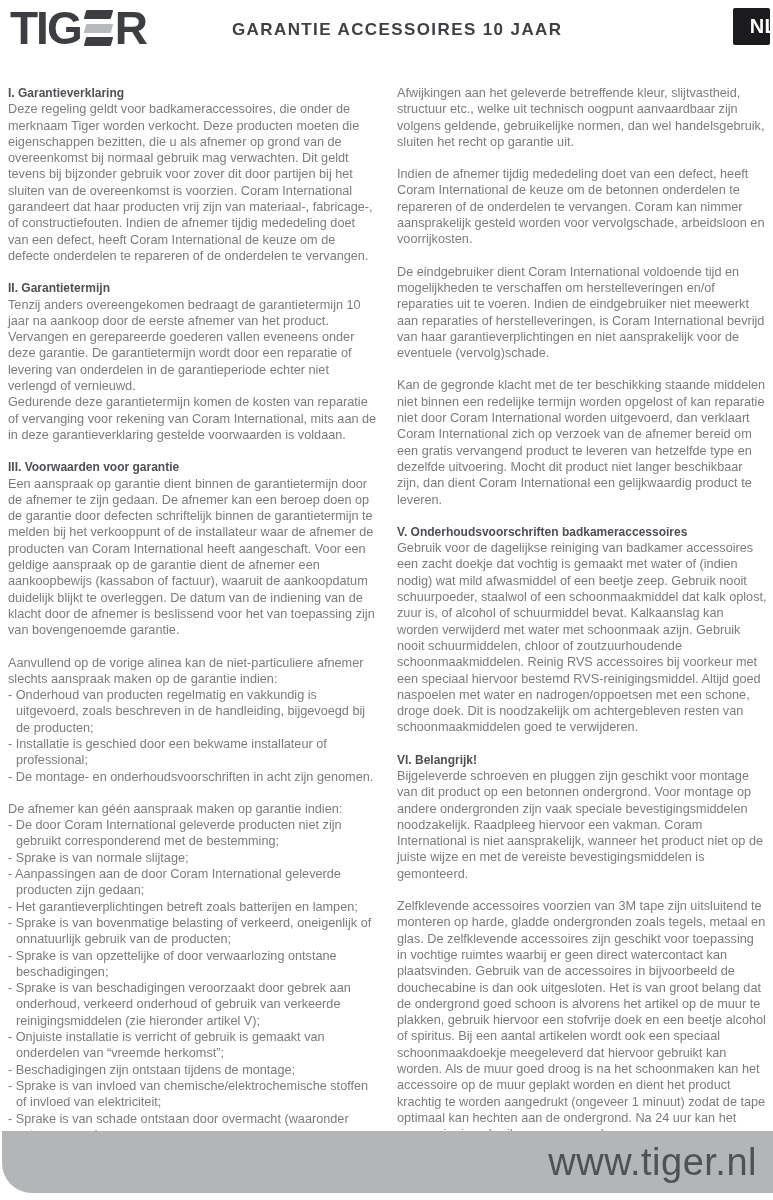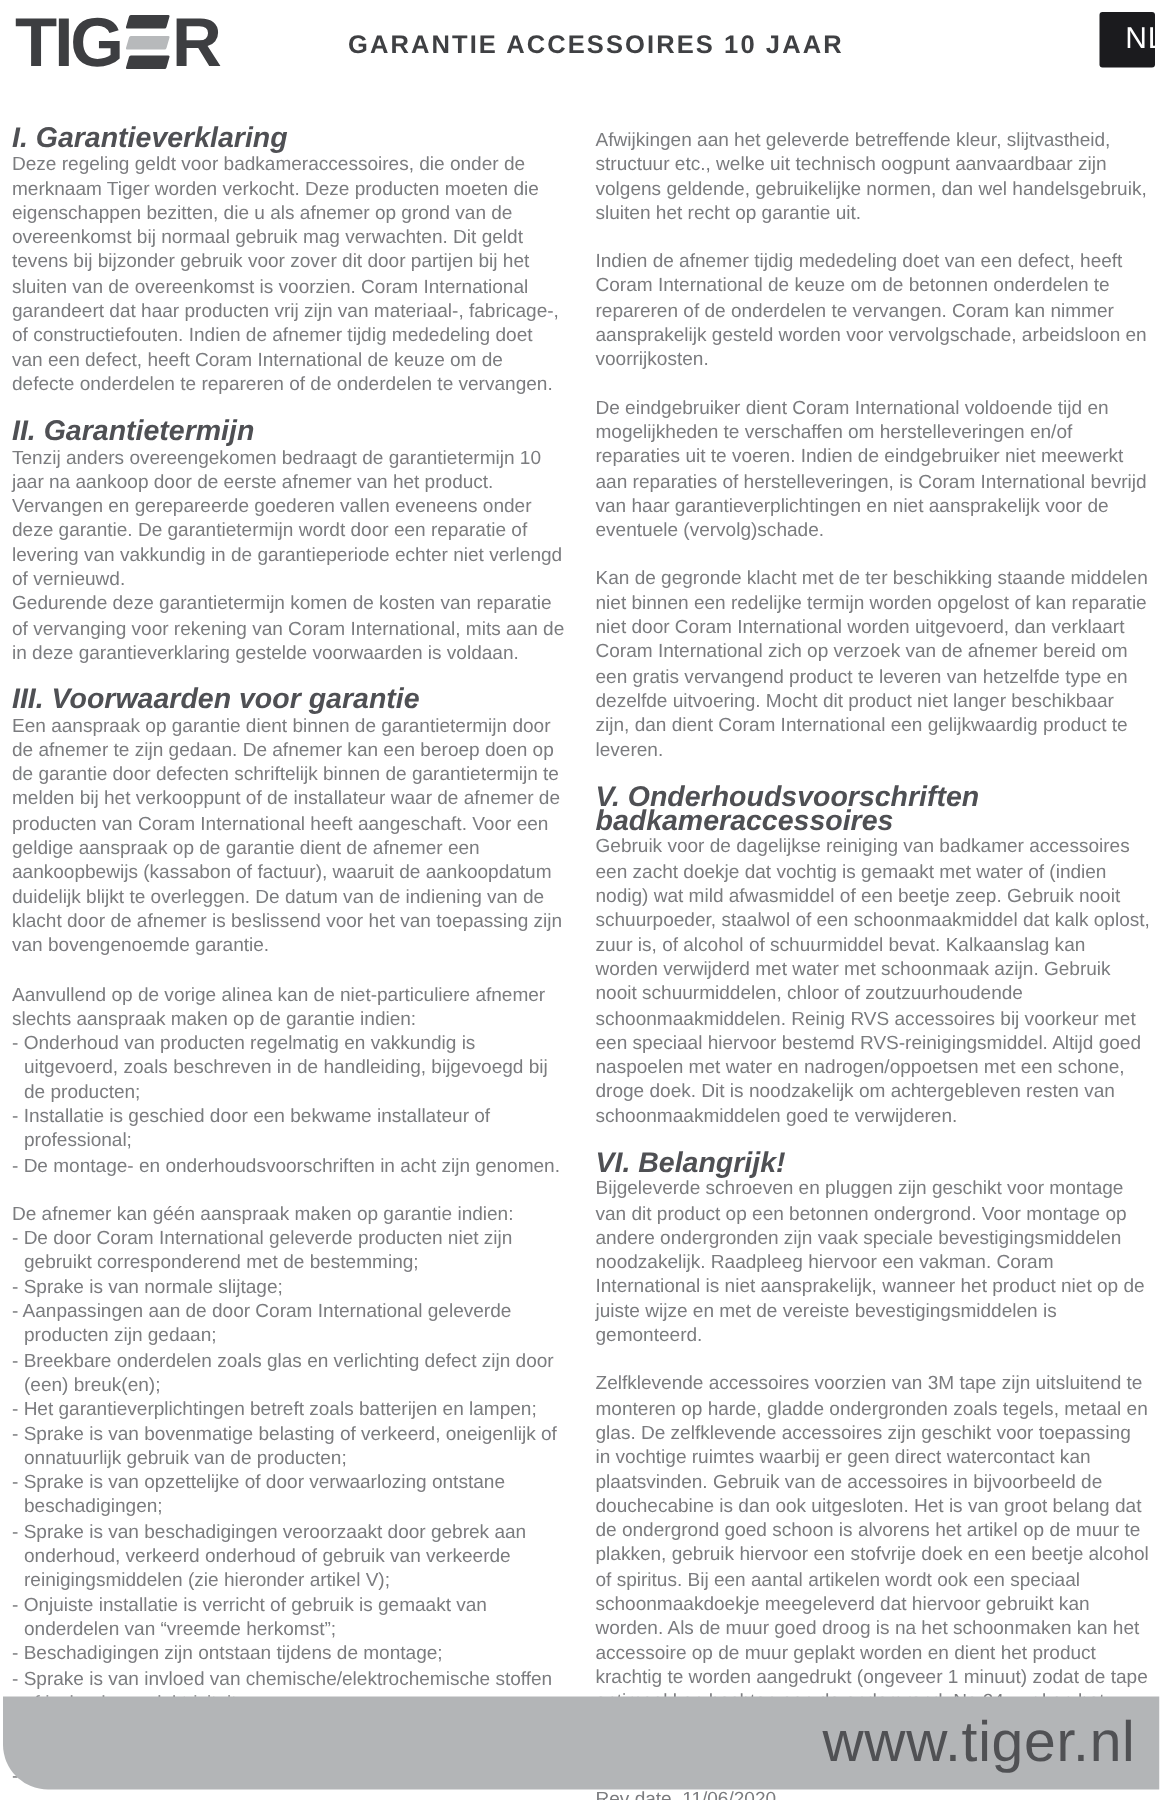--- a/index.html
+++ b/index.html
@@ -30,33 +30,33 @@
   .logo-e .bar.light{background:var(--logo-gray);}
 
   .doc-title{
     position:absolute;left:200px;top:20px;
     font-size:17px;font-weight:bold;letter-spacing:1.4px;color:#3f4043;margin-left:32px;
   }
   .lang-badge{
     position:absolute;right:3px;top:8px;width:37px;height:37px;
     background:var(--badge-bg);color:var(--badge-text);
     display:flex;align-items:center;justify-content:center;
-    font-weight:normal;font-size:20px;letter-spacing:0.5px;border-radius:2px;padding-left:24px;
+    font-weight:bold;font-size:20px;letter-spacing:0.5px;border-radius:2px;padding-left:24px;
   }
 
   
   .columns{
     position:absolute;top:85px;left:8px;width:759px;
     display:flex;gap:19px;
     color:var(--text-body);
     font-size:12.7px;line-height:16.3px;
   }
   .col{flex:1 1 0;min-width:0;}
   section{margin-bottom:16px;}
-  .h{font-size:19px;line-height:16.3px;font-weight:bold;color:var(--text-heading);font-style:italic;}
+  .h{font-size:12px;line-height:16.3px;font-weight:bold;color:var(--text-heading);}
   .p{margin:0;}
   .gap{height:16px;}
   .list .li{padding-left:8px;text-indent:-8px;}
 
   
   .footer-bar{
     position:absolute;left:2px;right:0;top:1131px;height:62px;
     background:var(--footer-bar);
     border-bottom-left-radius:30px;
     display:flex;align-items:center;justify-content:flex-end;
@@ -87,40 +87,39 @@
 
   <div class="columns">
     <div class="col">
         <section>
           <div class="h">I. Garantieverklaring</div>
           <p class="p">Deze regeling geldt voor badkameraccessoires, die onder de merknaam Tiger worden verkocht. Deze producten moeten die eigenschappen bezitten, die u als afnemer op grond van de overeenkomst bij normaal gebruik mag verwachten. Dit geldt tevens bij bijzonder gebruik voor zover dit door partijen bij het sluiten van de overeenkomst is voorzien. Coram International garandeert dat haar producten vrij zijn van materiaal-, fabricage-, of constructiefouten. Indien de afnemer tijdig mededeling doet van een defect, heeft Coram International de keuze om de defecte onderdelen te repareren of de onderdelen te vervangen.</p>
         </section>
         <section>
           <div class="h">II. Garantietermijn</div>
           <p class="p">Tenzij anders overeengekomen bedraagt de garantietermijn 10 jaar na aankoop door de eerste afnemer van het product.</p>
-          <p class="p">Vervangen en gerepareerde goederen vallen eveneens onder deze garantie. De garantietermijn wordt door een reparatie of levering van vakkundig in de garantieperiode echter niet verlengd of vernieuwd.</p>
+          <p class="p">Vervangen en gerepareerde goederen vallen eveneens onder deze garantie. De garantietermijn wordt door een reparatie of levering van onderdelen in de garantieperiode echter niet verlengd of vernieuwd.</p>
           <p class="p">Gedurende deze garantietermijn komen de kosten van reparatie of vervanging voor rekening van Coram International, mits aan de in deze garantieverklaring gestelde voorwaarden is voldaan.</p>
         </section>
         <section>
           <div class="h">III. Voorwaarden voor garantie</div>
           <p class="p">Een aanspraak op garantie dient binnen de garantietermijn door de afnemer te zijn gedaan. De afnemer kan een beroep doen op de garantie door defecten schriftelijk binnen de garantietermijn te melden bij het verkooppunt of de installateur waar de afnemer de producten van Coram International heeft aangeschaft. Voor een geldige aanspraak op de garantie dient de afnemer een aankoopbewijs (kassabon of factuur), waaruit de aankoopdatum duidelijk blijkt te overleggen. De datum van de indiening van de klacht door de afnemer is beslissend voor het van toepassing zijn van bovengenoemde garantie.</p>
           <div class="gap"></div>
           <p class="p">Aanvullend op de vorige alinea kan de niet-particuliere afnemer slechts aanspraak maken op de garantie indien:</p>
           <div class="list">
             <div class="li">- Onderhoud van producten regelmatig en vakkundig is uitgevoerd, zoals beschreven in de handleiding, bijgevoegd bij de producten;</div>
             <div class="li">- Installatie is geschied door een bekwame installateur of professional;</div>
             <div class="li">- De montage- en onderhoudsvoorschriften in acht zijn genomen.</div>
           </div>
           <div class="gap"></div>
           <p class="p">De afnemer kan géén aanspraak maken op garantie indien:</p>
           <div class="list">
             <div class="li">- De door Coram International geleverde producten niet zijn gebruikt corresponderend met de bestemming;</div>
             <div class="li">- Sprake is van normale slijtage;</div>
             <div class="li">- Aanpassingen aan de door Coram International geleverde producten zijn gedaan;</div>
-            <div class="li">- Breekbare onderdelen zoals glas en verlichting defect zijn door (een) breuk(en);</div>
             <div class="li">- Het garantieverplichtingen betreft zoals batterijen en lampen;</div>
             <div class="li">- Sprake is van bovenmatige belasting of verkeerd, oneigenlijk of onnatuurlijk gebruik van de producten;</div>
             <div class="li">- Sprake is van opzettelijke of door verwaarlozing ontstane beschadigingen;</div>
             <div class="li">- Sprake is van beschadigingen veroorzaakt door gebrek aan onderhoud, verkeerd onderhoud of gebruik van verkeerde reinigingsmiddelen (zie hieronder artikel V);</div>
             <div class="li">- Onjuiste installatie is verricht of gebruik is gemaakt van onderdelen van “vreemde herkomst”;</div>
             <div class="li">- Beschadigingen zijn ontstaan tijdens de montage;</div>
             <div class="li">- Sprake is van invloed van chemische/elektrochemische stoffen of invloed van elektriciteit;</div>
             <div class="li">- Sprake is van schade ontstaan door overmacht (waaronder natuurrampen);</div>
             <div class="li">- De afnemer zich niet als goed afnemer heeft gedragen.</div>
           </div>

